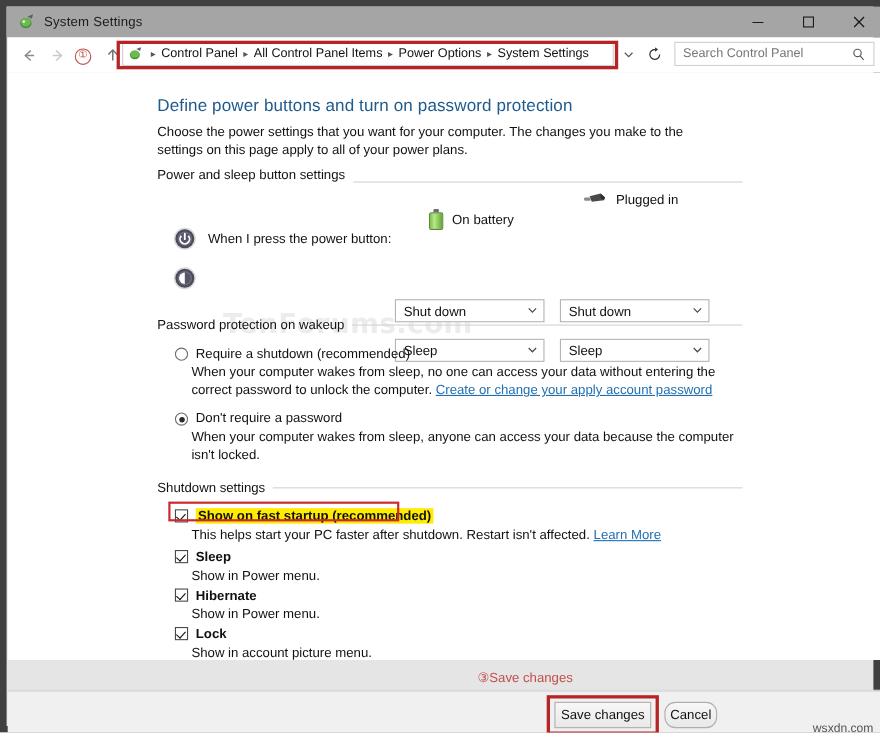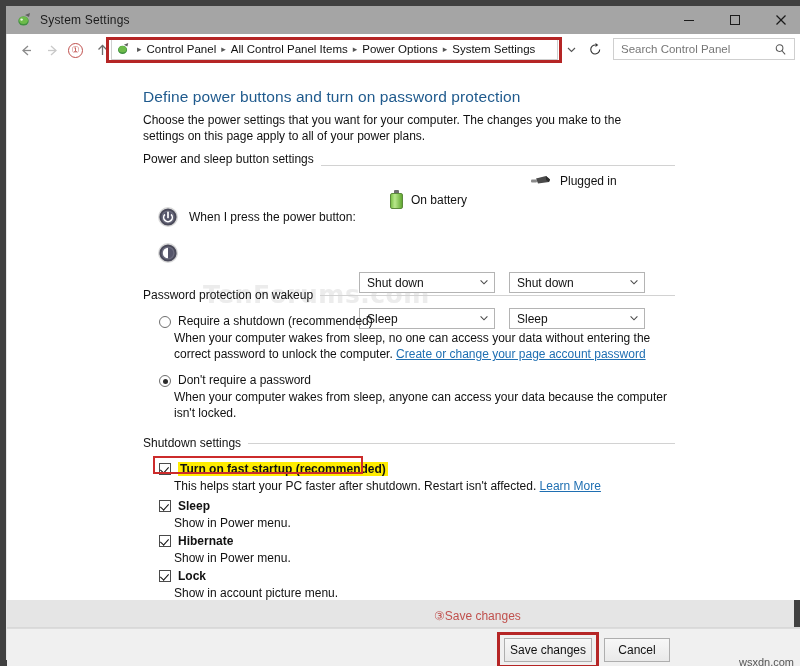--- a/index.html
+++ b/index.html
@@ -217,21 +217,21 @@
   #footer{
     position:absolute;left:1px;top:622px;width:797px;height:43px;background:#f0f0f0;
     border-top:1px solid #dcdcdc;
   }
   .pbtn{
     position:absolute;top:9px;height:24px;box-sizing:border-box;
     border:1px solid #aeaeae;background:linear-gradient(to bottom,#f7f7f7,#e9e9e9);
     font-size:12px;color:#111;display:flex;align-items:center;justify-content:center;
   }
   #btn-save{left:497px;width:88px;}
-  #btn-cancel{left:597px;width:66px;}
+  #btn-cancel{left:597px;width:48px;border-radius:10px;}
   #save-highlight{
     position:absolute;left:490px;top:3px;width:102px;height:36px;
     border:3px solid #b52525;box-sizing:border-box;pointer-events:none;
   }
   #footer-mark{
     position:absolute;right:10px;bottom:4px;font-size:11px;color:#555;
   }
   #divider{
     position:absolute;left:1px;top:621px;width:797px;height:1px;background:#d8d8d8;
   }
@@ -432,36 +432,36 @@
 
       <div class="grouphdr" id="hdr-pass">
         <span class="gtext">Password protection on wakeup</span>
         <span class="grule"></span>
       </div>
 
       <div class="radiorow" id="radio-require">
         <span class="radio"></span>
         <span class="rtitle">Require a shutdown (recommended)</span>
       </div>
-      <div class="rdesc" id="desc-require"><span>When your computer wakes from sleep, no one can access your data without entering the correct password to unlock the computer. </span><a href="#" class="inlink">Create or change your page account password</a></div>
+      <div class="rdesc" id="desc-require"><span>When your computer wakes from sleep, no one can access your data without entering the correct password to unlock the computer. </span><a href="#" class="inlink">Create or change your apply account password</a></div>
 
       <div class="radiorow" id="radio-dont">
         <span class="radio checked"></span>
         <span class="rtitle">Don't require a password</span>
       </div>
       <div class="rdesc" id="desc-dont">When your computer wakes from sleep, anyone can access your data because the computer isn't locked.</div>
 
       <div class="grouphdr" id="hdr-shut">
         <span class="gtext">Shutdown settings</span>
         <span class="grule"></span>
       </div>
 
       <div class="cbrow" id="cb-fast">
         <span class="cbox checked"></span>
-        <span class="cbtitle">Turn on fast startup (recommended)</span>
+        <span class="cbtitle">Show on fast startup (recommended)</span>
       </div>
       <div id="fast-highlight"></div>
       <div class="cbdesc" id="desc-fast"><span>This helps start your PC faster after shutdown. Restart isn't affected. </span><a href="#" class="inlink">Learn More</a></div>
 
       <div class="cbrow" id="cb-sleep">
         <span class="cbox checked"></span>
         <span class="cbtitle">Sleep</span>
       </div>
       <div class="cbdesc" id="desc-sleep">Show in Power menu.</div>
 

